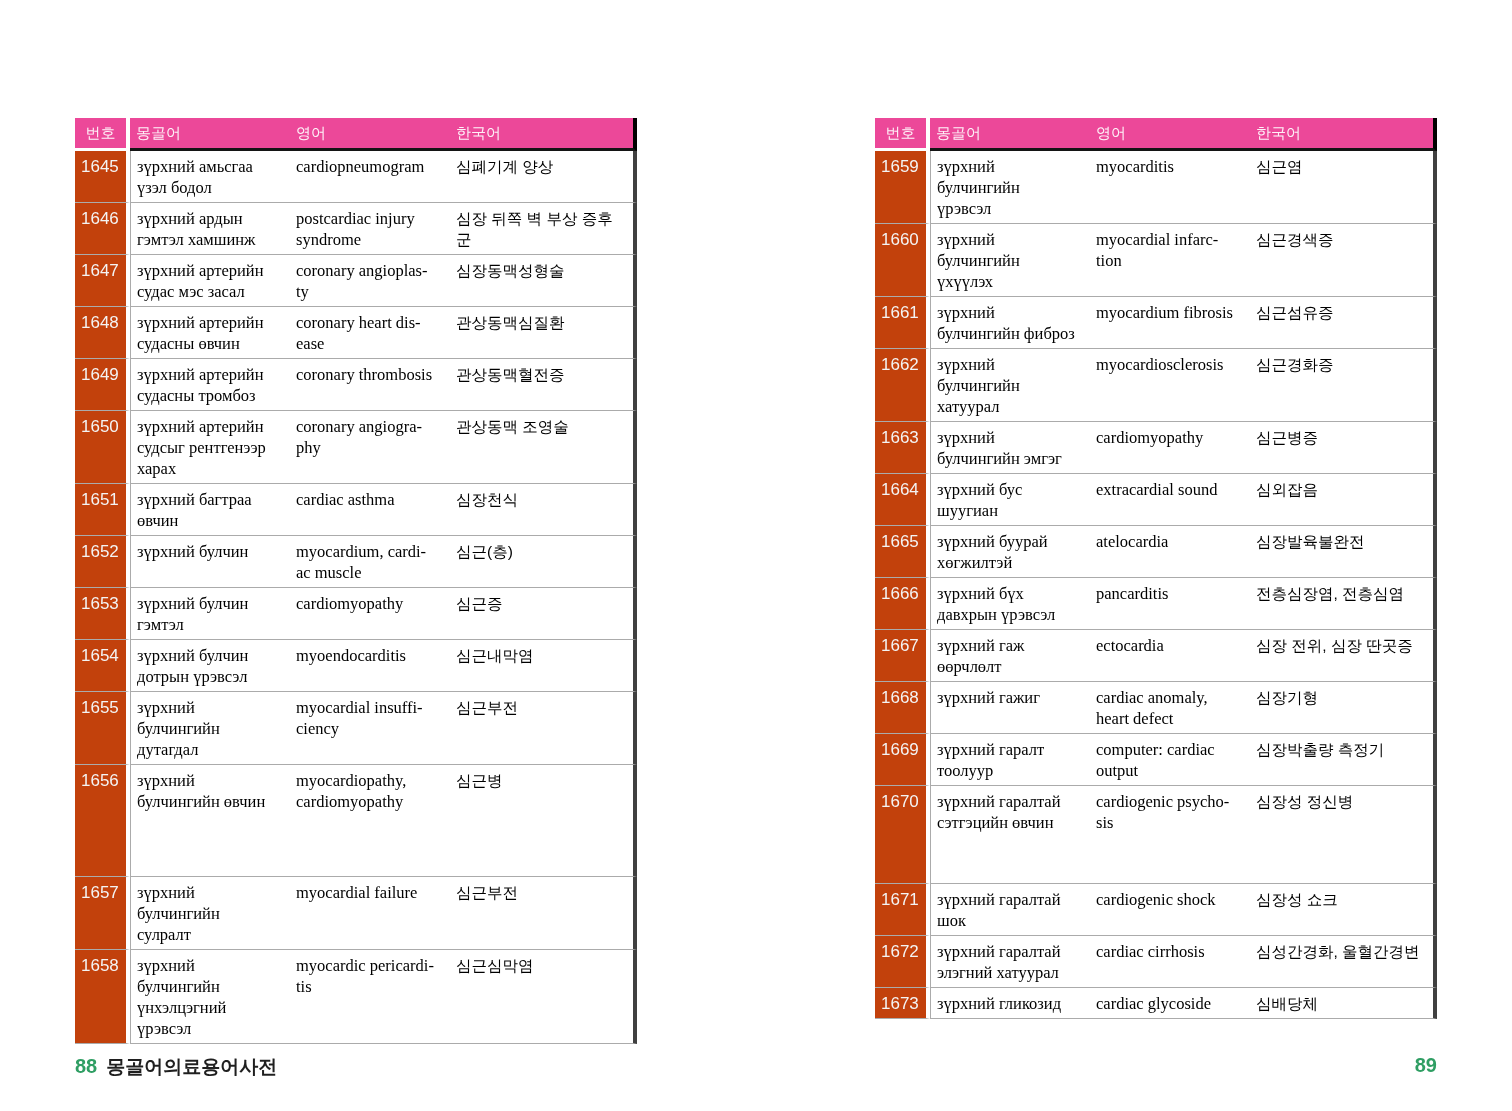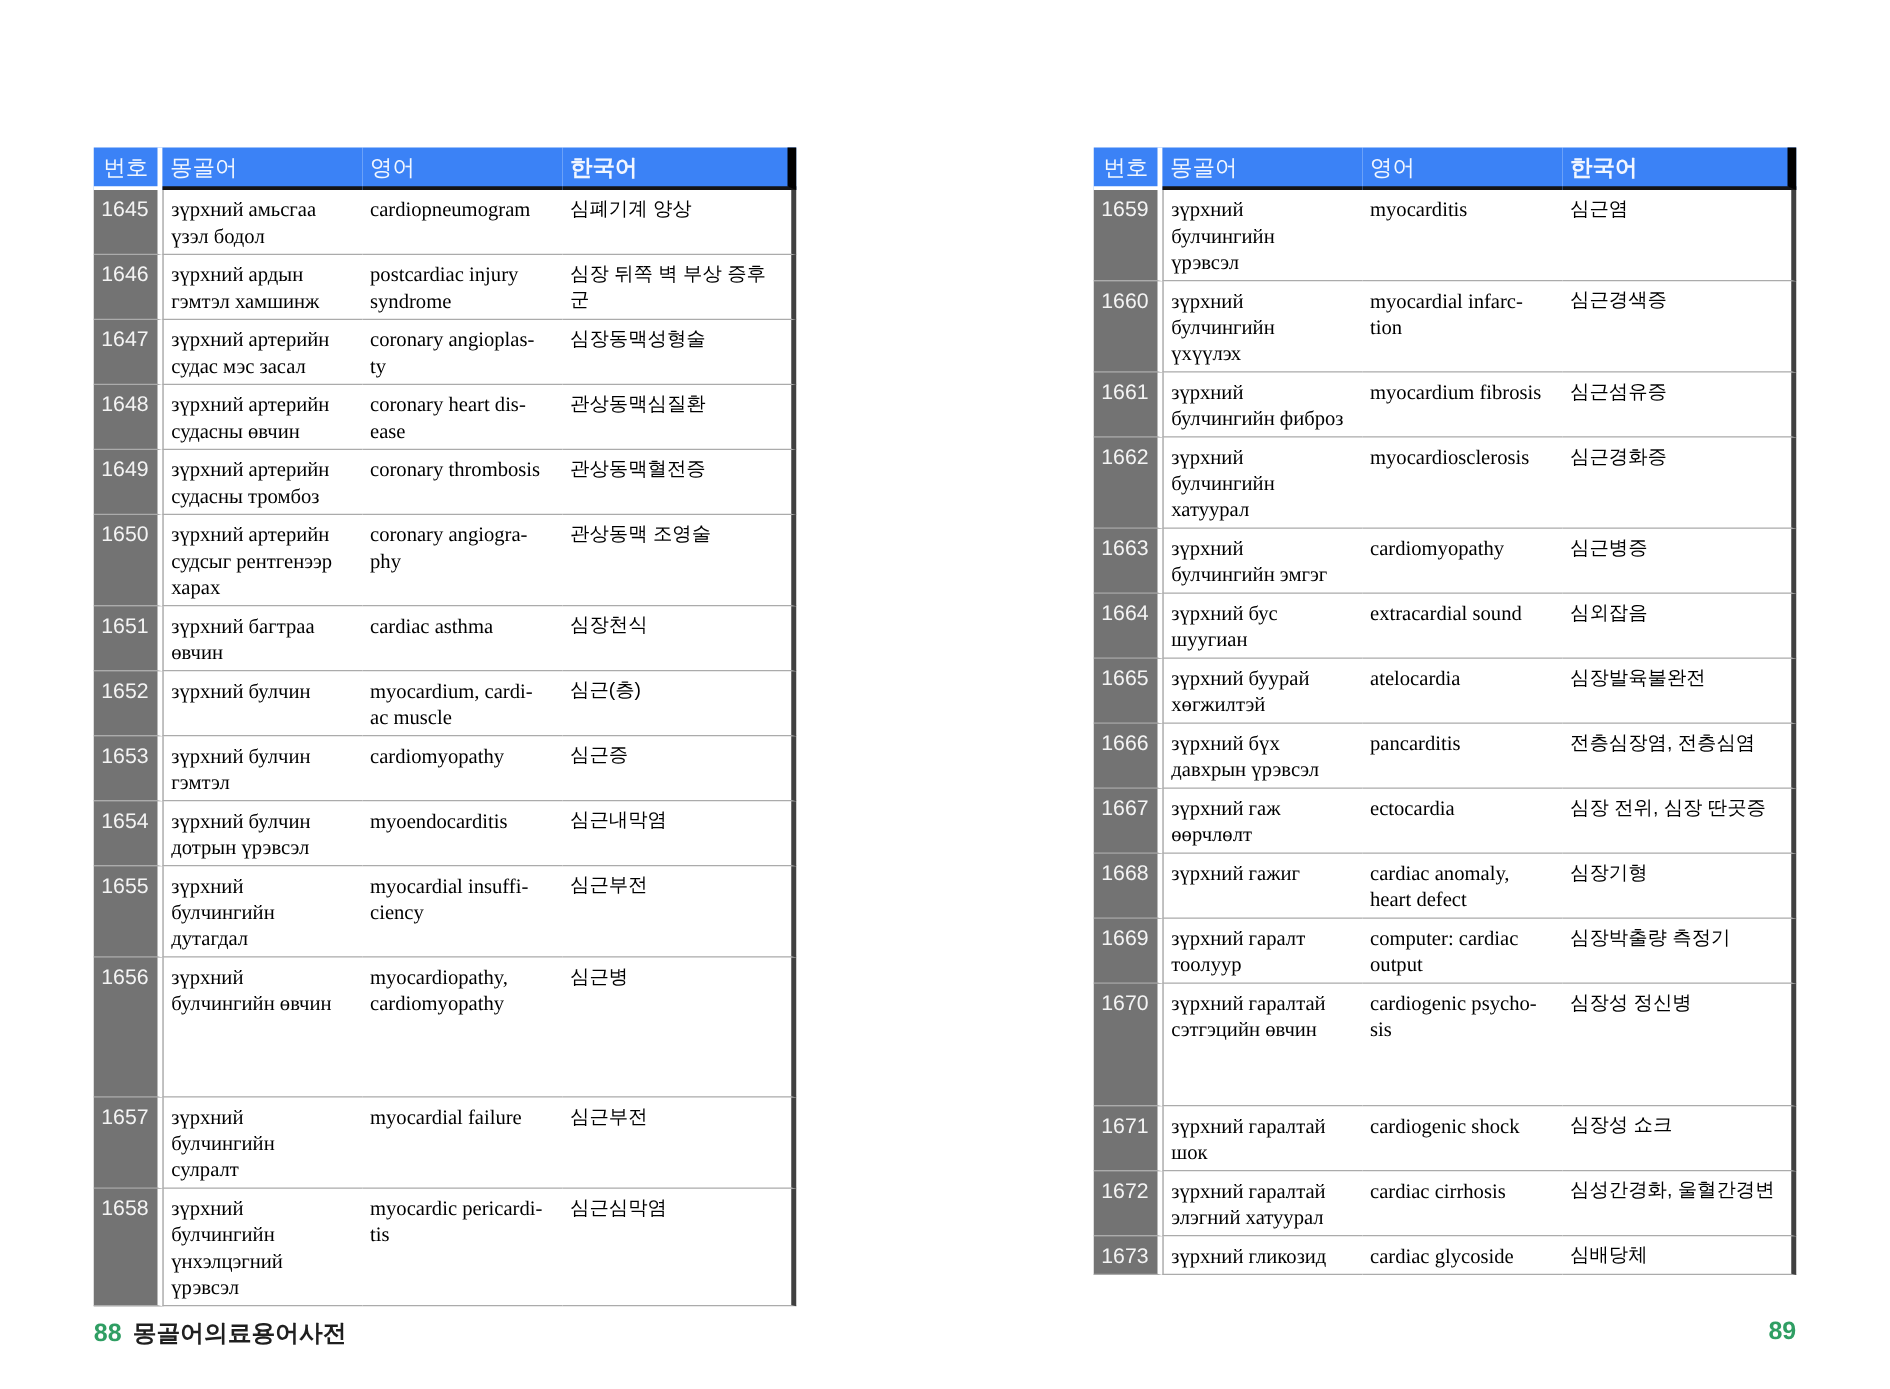--- a/index.html
+++ b/index.html
@@ -17,52 +17,52 @@
     top: 118px;
     width: 562px;
     border-collapse: separate;
     border-spacing: 0;
     table-layout: fixed;
   }
   .dict-table.left  { left: 75px; }
   .dict-table.right { left: 875px; }
 
   .dict-table th {
-    background: #3b82f6;
+    background: #ec4899;
     color: rgba(255,255,255,0.93);
     font-family: "Liberation Sans", sans-serif;
-    font-size: 18px;
+    font-size: 15px;
     font-weight: normal;
     text-align: left;
     vertical-align: middle;
     padding: 4px 6px 3px 6px;
     height: 23px;
     box-sizing: content-box;
   }
   .dict-table th.num {
     text-align: center;
     padding: 4px 2px 3px 2px;
     border-right: 4px solid #ffffff;
     border-bottom: 3px solid #ffffff;
   }
   .dict-table th.mn, .dict-table th.en, .dict-table th.kr {
     border-bottom: 3px solid #141414;
   }
-  .dict-table th.kr { border-right: 7px solid #000000; font-weight: bold; }
+  .dict-table th.kr { border-right: 4px solid #000000; }
 
   .dict-table td {
     vertical-align: top;
     white-space: pre-line;
     padding: 5px 6px 4px 6px;
     line-height: 21px;
     border-bottom: 1px solid #ababab;
     box-sizing: border-box;
   }
   .dict-table td.num {
-    background: #737373;
+    background: #c2410c;
     color: #f4f4f4;
     font-family: "Liberation Sans", sans-serif;
     font-size: 17px;
     text-align: right;
     padding-right: 8px;
     border-right: 4px solid #ffffff;
     border-bottom: 1px solid #ababab;
   }
   .dict-table td.mn {
     font-family: "Liberation Serif", "DejaVu Serif", serif;

